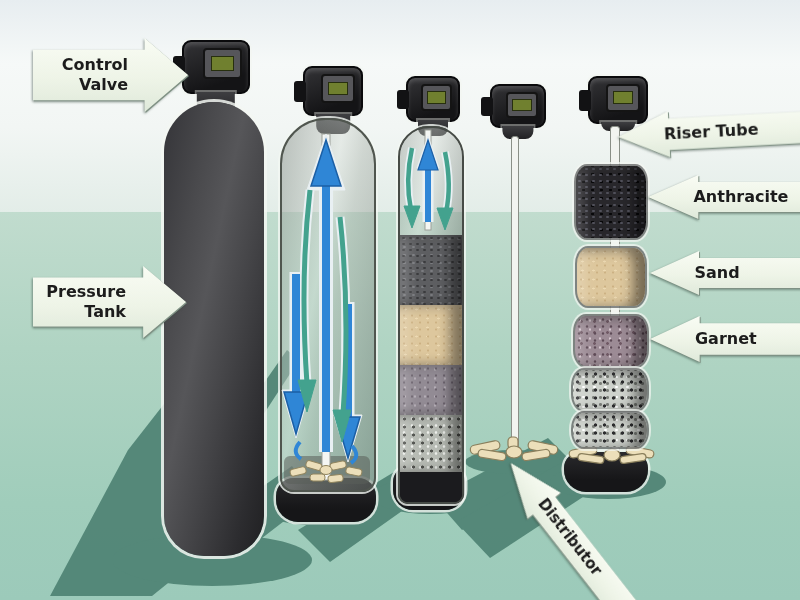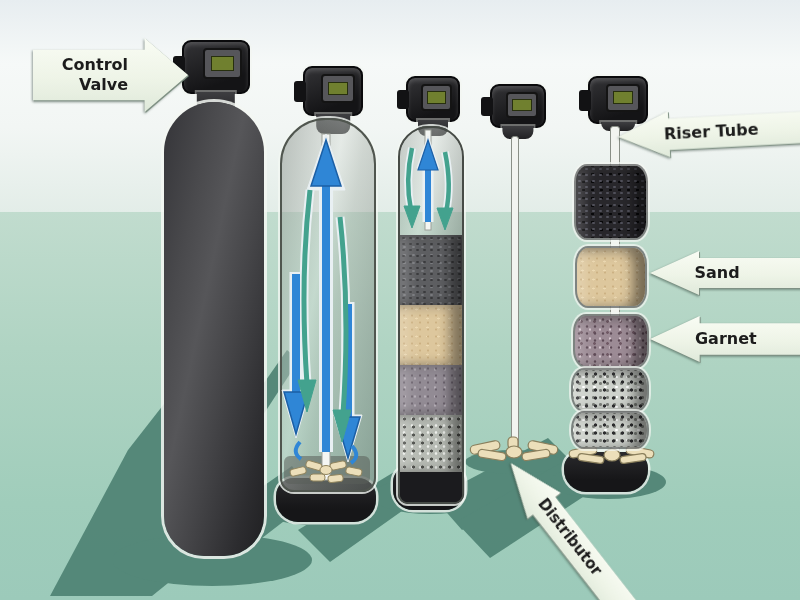--- a/index.html
+++ b/index.html
@@ -235,25 +235,35 @@
   <div class="cyl tex-sand" style="left:577px;top:248px;width:68px;height:58px;"></div>
   <div class="cyl tex-garnet" style="left:575px;top:316px;width:72px;height:50px;"></div>
   <div class="cyl tex-gravel" style="left:573px;top:370px;width:74px;height:40px;"></div>
   <div class="cyl tex-gravel" style="left:573px;top:413px;width:74px;height:34px;"></div>
 
   <div class="label-arrow right fs16" style="left:33px;top:38px;width:142px;height:74px">
     <div class="arrow-shape">
       <span style="width:82px">Control Valve</span>
     </div>
   </div>
+  <div class="label-arrow right fs16" style="left:33px;top:266px;width:140px;height:72px">
+    <div class="arrow-shape">
+      <span style="width:80px">Pressure Tank</span>
+    </div>
+  </div>
   <div class="label-arrow left fs16" style="left:618px;top:110px;width:150px;height:46px;transform:rotate(-3deg)">
     <div class="arrow-shape">
       <span>Riser Tube</span>
     </div>
   </div>
+  <div class="label-arrow left fs16" style="left:648px;top:175px;width:148px;height:44px">
+    <div class="arrow-shape">
+      <span>Anthracite</span>
+    </div>
+  </div>
   <div class="label-arrow left fs16" style="left:650px;top:251px;width:144px;height:44px">
     <div class="arrow-shape">
       <span>Sand</span>
     </div>
   </div>
   <div class="label-arrow left fs16" style="left:650px;top:316px;width:146px;height:46px">
     <div class="arrow-shape">
       <span>Garnet</span>
     </div>
   </div>

